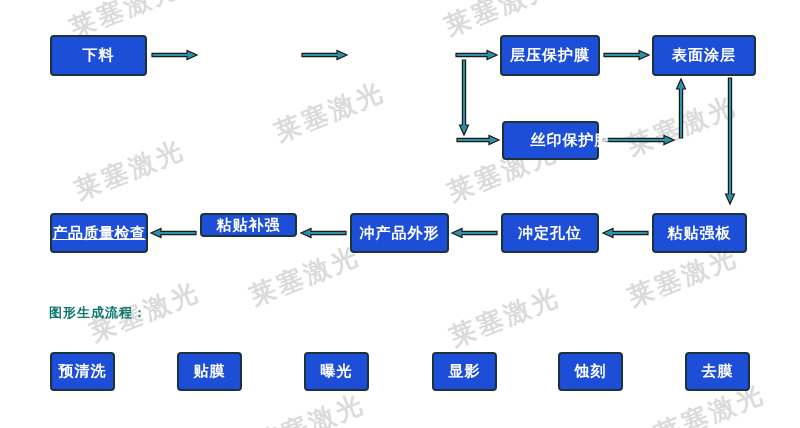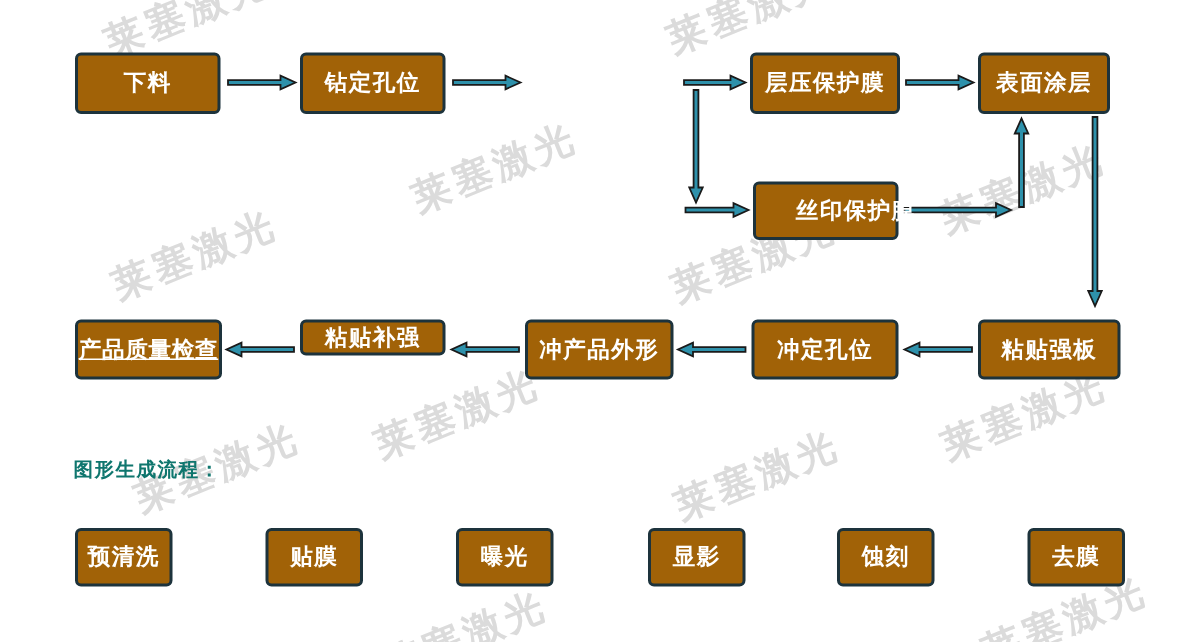--- a/index.html
+++ b/index.html
@@ -9,21 +9,21 @@
   }
   .wm {
     position:absolute; color:#dbdbdb; font-size:26px; font-weight:bold;
     letter-spacing:3px; white-space:nowrap;
     transform:translate(-50%,-50%) rotate(-22deg);
     z-index:1; user-select:none;
   }
   .arrows { position:absolute; left:0; top:0; z-index:2; }
   .node {
     position:absolute; box-sizing:border-box; z-index:3;
-    background:#a16207; border:2px solid #1d333c; border-radius:4px;
+    background:#1d4ed8; border:2px solid #1d333c; border-radius:4px;
     color:#ffffff; font-weight:bold; font-size:15px; letter-spacing:1px;
     display:flex; align-items:center; justify-content:center; white-space:nowrap;
   }
   .section-title {
     position:absolute; left:49px; top:304px; z-index:3;
     color:#0f766e; font-weight:bold; font-size:13px; letter-spacing:1px;
     white-space:nowrap;
   }
   .arrow-path { fill:#2e91ab; stroke:#1a1a1a; stroke-width:1.2; }
 </style>
@@ -56,23 +56,22 @@
     <path class="arrow-path" d="M603,138.4 H664 V135.5 L674,140 L664,144.5 V141.6 H603 Z"></path>
     <path class="arrow-path" d="M679.4,138 V89 H676.5 L681,79 L685.5,89 H682.6 V138 Z"></path>
     <path class="arrow-path" d="M728.4,78 V194 H725.5 L730,204 L734.5,194 H731.6 V78 Z"></path>
     <path class="arrow-path" d="M648,231.4 H613 V228.5 L603,233 L613,237.5 V234.6 H648 Z"></path>
     <path class="arrow-path" d="M497,231.4 H462 V228.5 L452,233 L462,237.5 V234.6 H497 Z"></path>
     <path class="arrow-path" d="M346,231.4 H311 V228.5 L301,233 L311,237.5 V234.6 H346 Z"></path>
     <path class="arrow-path" d="M196,231.4 H161 V228.5 L151,233 L161,237.5 V234.6 H196 Z"></path>
   </svg>
 
   <div class="node" style="left:50px;  top:35px; width:97px;  height:41px;">下料</div>
-  <div class="node" style="left:200px; top:35px; width:97px;  height:41px;">钻定孔位</div>
   <div class="node" style="left:500px; top:35px; width:100px; height:41px;">层压保护膜</div>
-  <div class="node" style="left:652px; top:35px; width:88px;  height:41px;">表面涂层</div>
+  <div class="node" style="left:652px; top:35px; width:104px;  height:41px;">表面涂层</div>
 
   <div class="node" style="left:502px; top:121px; width:97px; height:39px;padding-left:40px;">丝印保护膜</div>
 
   <div class="node" style="left:50px;  top:213px; width:98px; height:40px; letter-spacing:0.5px;text-decoration:underline;">产品质量检查</div>
   <div class="node" style="left:200px; top:213px; width:97px; height:24px;">粘贴补强</div>
   <div class="node" style="left:350px; top:213px; width:99px; height:40px;">冲产品外形</div>
   <div class="node" style="left:501px; top:213px; width:98px; height:40px;">冲定孔位</div>
   <div class="node" style="left:652px; top:213px; width:95px; height:40px;">粘贴强板</div>
 
   <div class="section-title">图形生成流程：</div>

